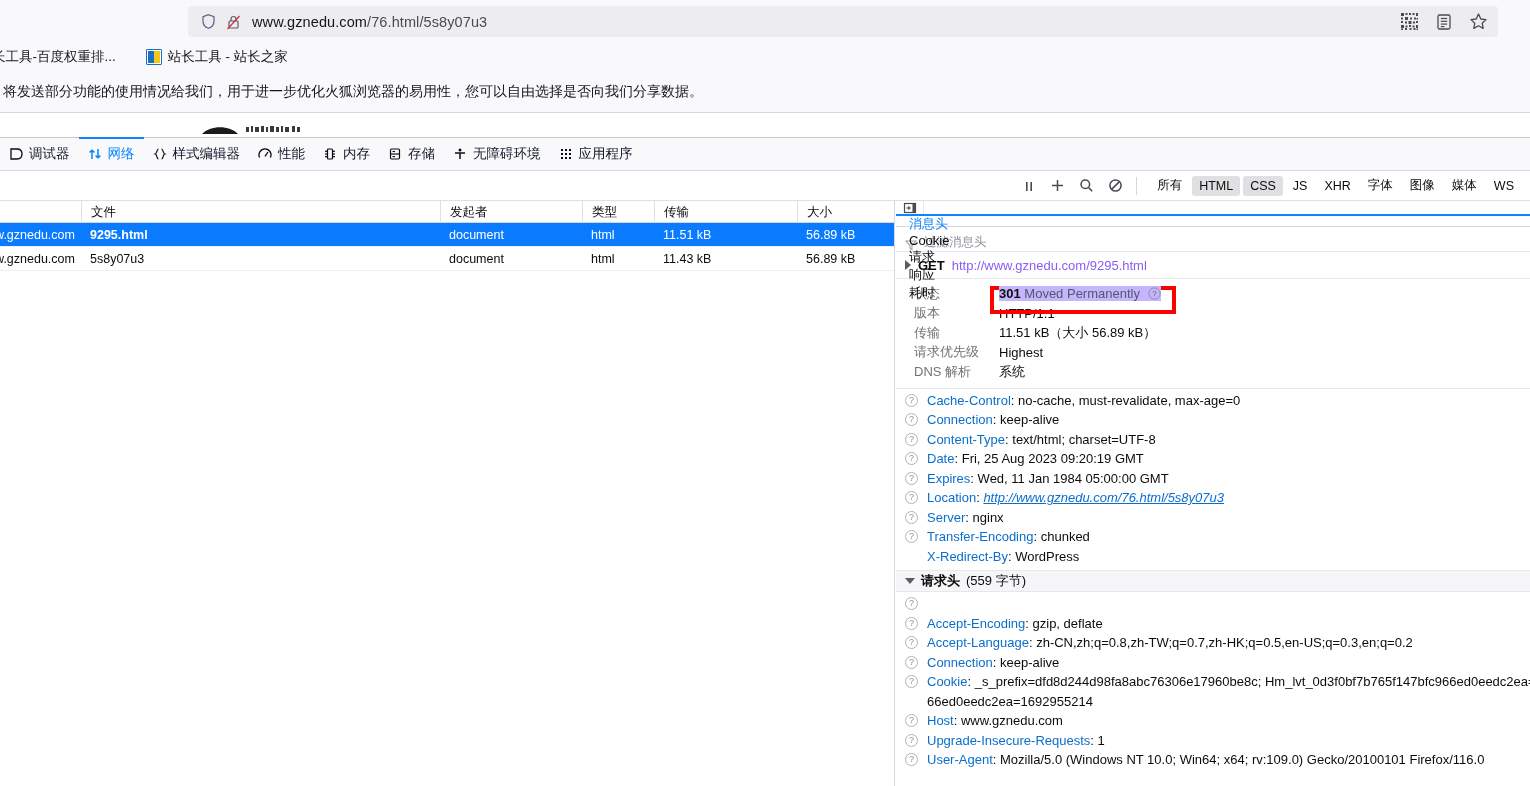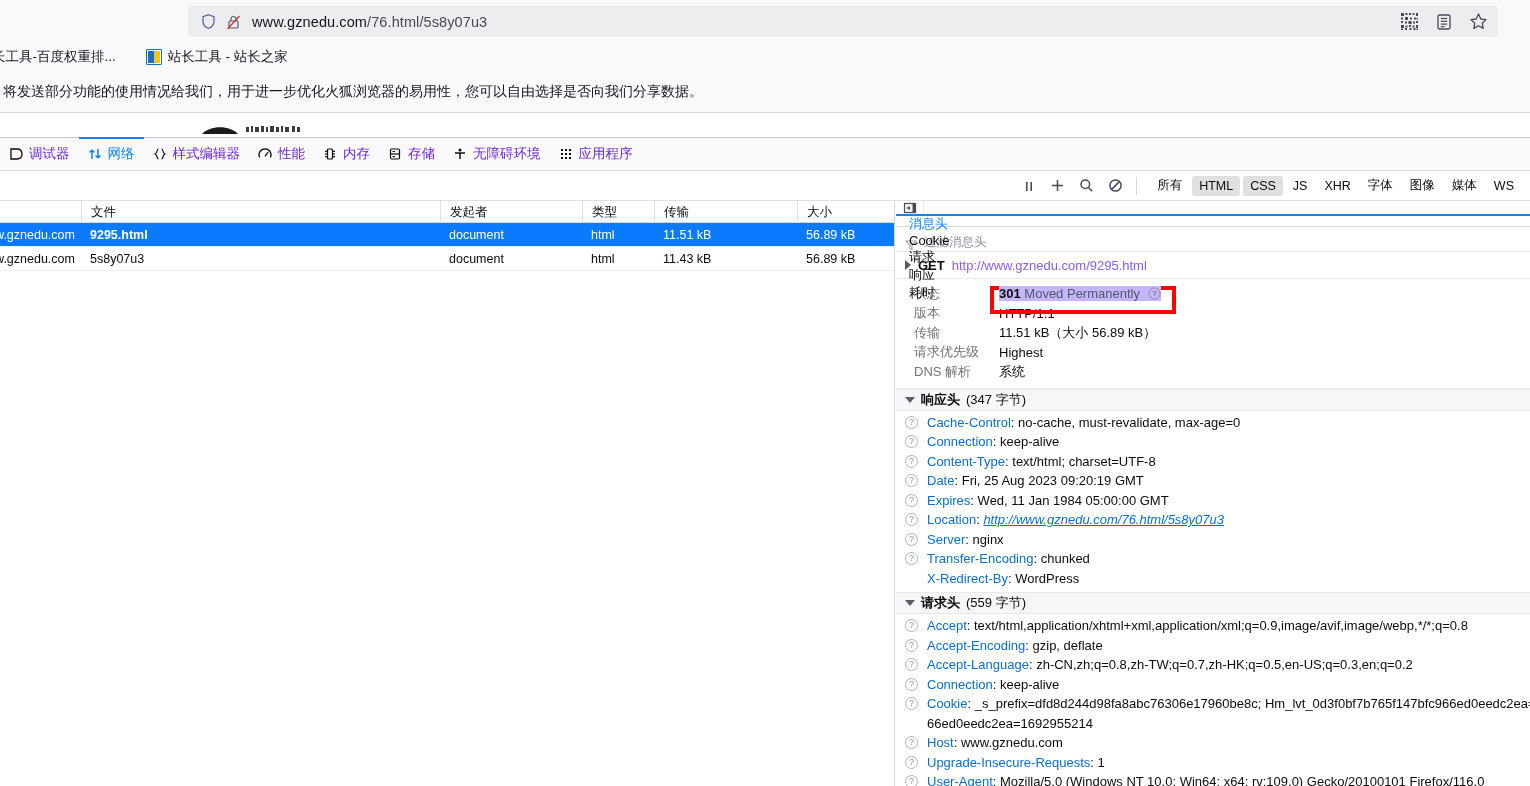--- a/index.html
+++ b/index.html
@@ -97,21 +97,21 @@
     position: absolute; left: 0; top: 137px; width: 1530px; height: 649px;
     background: #ffffff; border-top: 1px solid #c8c8cc;
   }
   .dt-tabbar {
     position: relative; height: 33px; width: 1530px;
     background: #f9f9fb; border-bottom: 1px solid #d7d7db;
     display: flex; align-items: stretch;
   }
   .dt-tab {
     display: flex; align-items: center; gap: 6px;
-    padding: 0 9px; font-size: 13.5px; color: #6d28d9;
+    padding: 0 9px; font-size: 13.5px; color: #0f172a;
     white-space: nowrap; position: relative;
   }
   .dt-tab.active { color: #0a84ff; }
   .dt-tab.active::before {
     content: ""; position: absolute; left: 0; right: 0; top: -1px;
     height: 2px; background: #0a84ff;
   }
   .dt-tab .lbl { line-height: 1; }
 
   
@@ -580,25 +580,20 @@
         <div class="kv-row">
           <span class="k">请求优先级</span>
           <span class="v">Highest</span>
         </div>
         <div class="kv-row">
           <span class="k">DNS 解析</span>
           <span class="v">系统</span>
         </div>
       </div>
 
-      <div class="sect-head">
-        <span class="tri"></span>
-        <span>响应头</span>
-        <span class="cnt">(347 字节)</span>
-      </div>
       <div class="hdr-list">
         <div class="hdr-row">
           <span class="qmark">?</span>
           <span class="hdr-txt"><span class="hname">Cache-Control</span><span>: </span><span>no-cache, must-revalidate, max-age=0</span></span>
         </div>
         <div class="hdr-row">
           <span class="qmark">?</span>
           <span class="hdr-txt"><span class="hname">Connection</span><span>: </span><span>keep-alive</span></span>
         </div>
         <div class="hdr-row">
@@ -632,21 +627,20 @@
       </div>
 
       <div class="sect-head" style="margin-top:4px;">
         <span class="tri"></span>
         <span>请求头</span>
         <span class="cnt">(559 字节)</span>
       </div>
       <div class="hdr-list">
         <div class="hdr-row">
           <span class="qmark">?</span>
-          <span class="hdr-txt"><span class="hname">Accept</span><span>: </span><span>text/html,application/xhtml+xml,application/xml;q=0.9,image/avif,image/webp,*/*;q=0.8</span></span>
         </div>
         <div class="hdr-row">
           <span class="qmark">?</span>
           <span class="hdr-txt"><span class="hname">Accept-Encoding</span><span>: </span><span>gzip, deflate</span></span>
         </div>
         <div class="hdr-row">
           <span class="qmark">?</span>
           <span class="hdr-txt"><span class="hname">Accept-Language</span><span>: </span><span>zh-CN,zh;q=0.8,zh-TW;q=0.7,zh-HK;q=0.5,en-US;q=0.3,en;q=0.2</span></span>
         </div>
         <div class="hdr-row">

